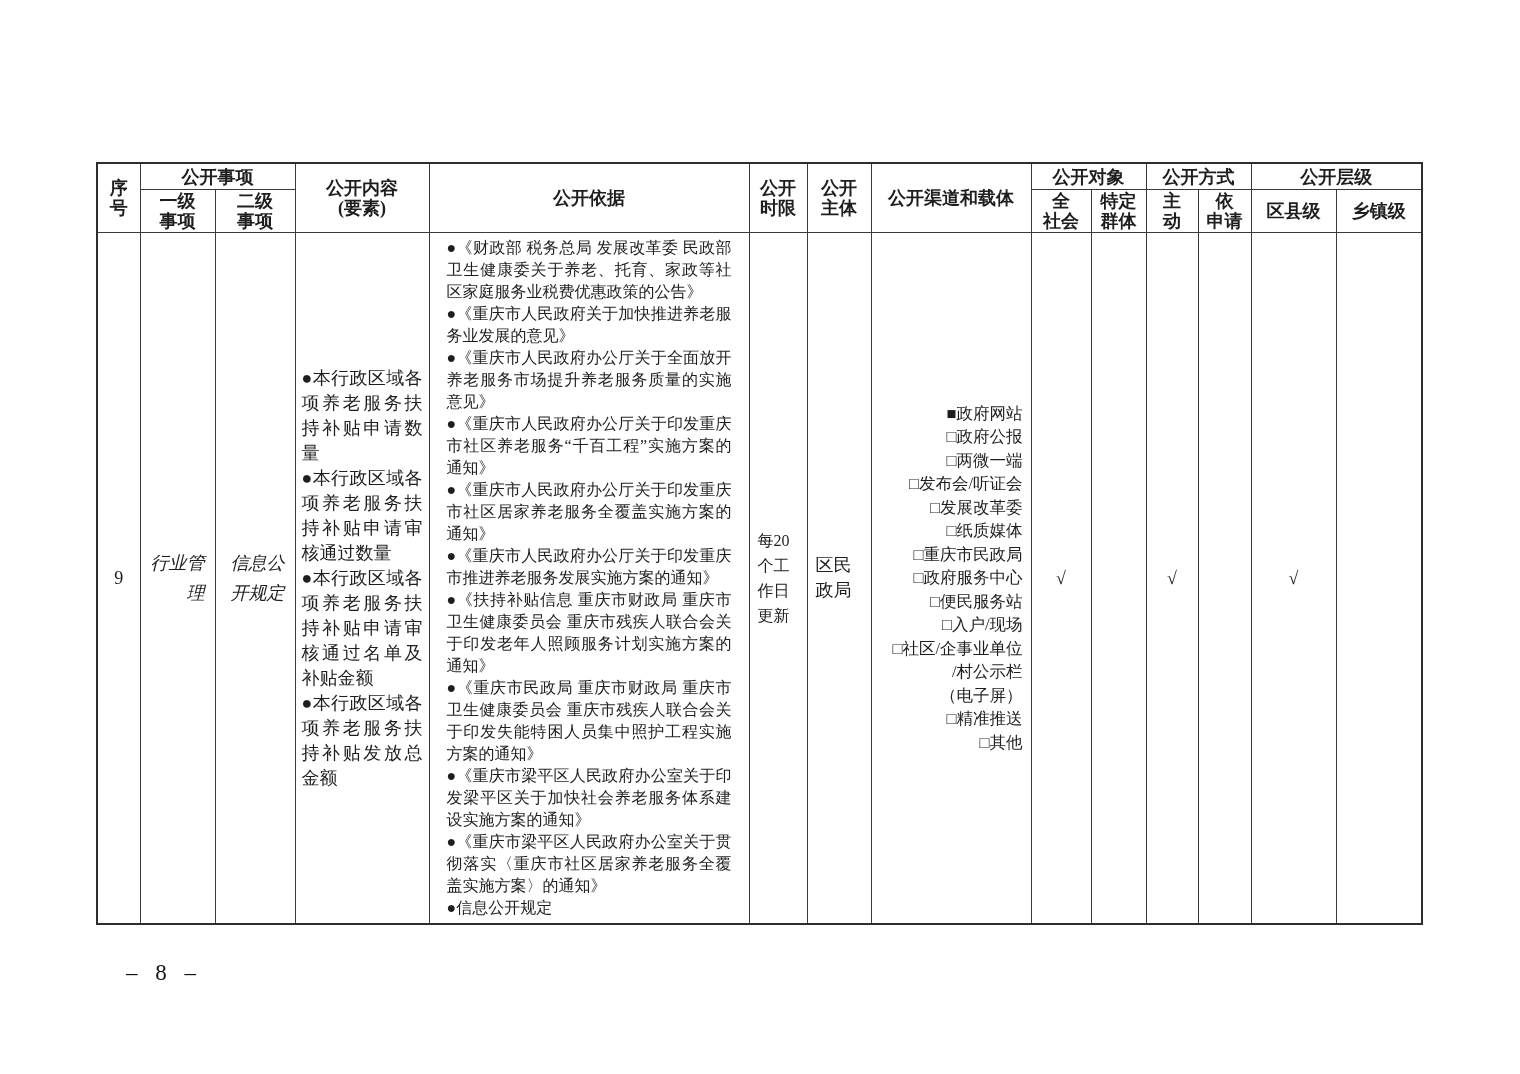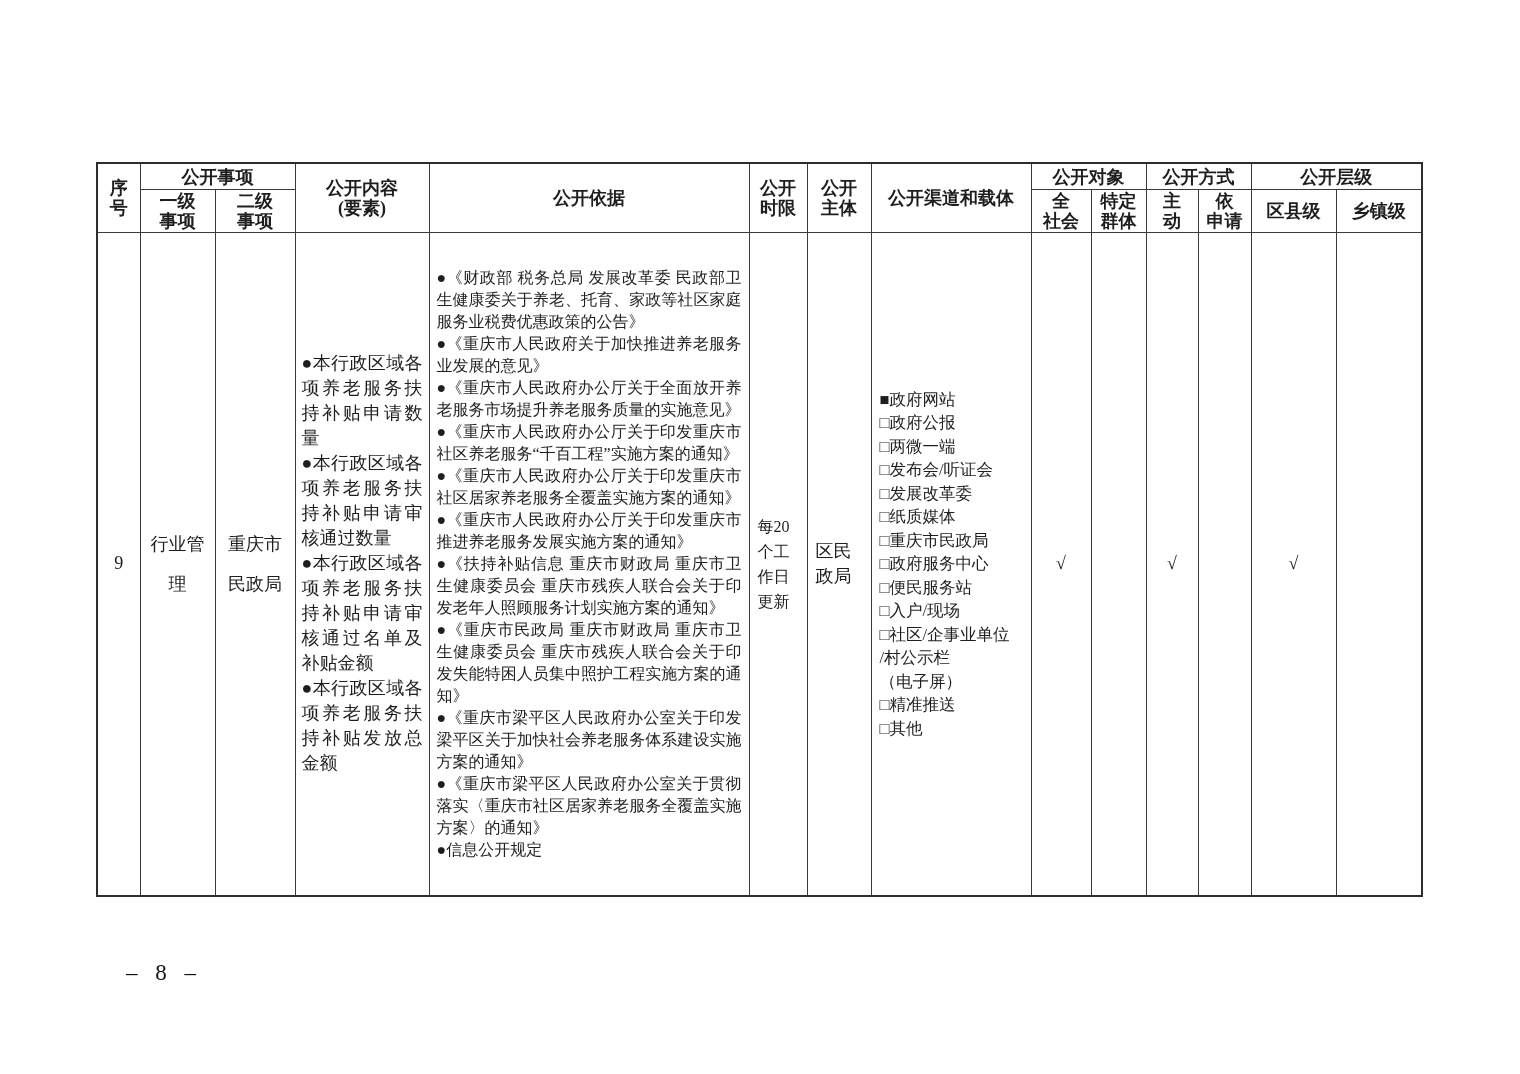--- a/index.html
+++ b/index.html
@@ -14,27 +14,27 @@
   thead th{
     font-weight:bold;font-size:18px;line-height:20px;text-align:center;
     vertical-align:middle;padding:1px 2px;
   }
   tr.h1 th{height:23px;}
   tr.h2 th{height:40px;}
   .pre{white-space:pre-line;}
   tbody tr{height:663px;}
   tbody td{vertical-align:middle;font-size:18px;}
   td.c{text-align:center;}
-  td.cell-item{padding:4px 10px;line-height:40px;text-align:center;}
+  td.cell-item{padding:4px 10px;line-height:30px;text-align:right;font-style:italic;}
   td.cell-content{padding:16px 6px;font-size:18px;line-height:25px;text-align:justify;}
-  td.cell-basis{padding:4px 7px;font-size:16px;line-height:22px;text-align:justify;}
+  td.cell-basis{padding:4px 17px;font-size:16px;line-height:22px;text-align:justify;}
   td.cell-limit{padding:4px 8px;font-size:16px;line-height:25px;}
   td.cell-subject{padding:12px 8px;font-size:18px;line-height:25px;}
   td.cell-channel{padding:4px 8px;font-size:16.5px;line-height:23.5px;}
-  td.cell-channel div{white-space:pre-line;}
+  td.cell-channel div{white-space:pre-line;text-align:right;}
   td.mark{text-align:center;font-size:18px;}
   .page-num{
     position:absolute;left:126px;top:960px;font-size:23px;color:#111;
     letter-spacing:6px;
   }
 </style>
 </head>
 <body>
 
 <div class="table-wrap">
@@ -86,21 +86,21 @@
         <th class="pre">依
 申请</th>
         <th>区县级</th>
         <th>乡镇级</th>
       </tr>
     </thead>
     <tbody>
       <tr>
         <td class="c">9</td>
         <td class="cell-item">行业管理</td>
-        <td class="cell-item">重庆市民政局</td>
+        <td class="cell-item">信息公开规定</td>
         <td class="cell-content">
             <div>●本行政区域各项养老服务扶持补贴申请数量</div>
             <div>●本行政区域各项养老服务扶持补贴申请审核通过数量</div>
             <div>●本行政区域各项养老服务扶持补贴申请审核通过名单及补贴金额</div>
             <div>●本行政区域各项养老服务扶持补贴发放总金额</div>
           </td>
         <td class="cell-basis">
             <div>●《财政部 税务总局 发展改革委 民政部卫生健康委关于养老、托育、家政等社区家庭服务业税费优惠政策的公告》</div>
             <div>●《重庆市人民政府关于加快推进养老服务业发展的意见》</div>
             <div>●《重庆市人民政府办公厅关于全面放开养老服务市场提升养老服务质量的实施意见》</div>

